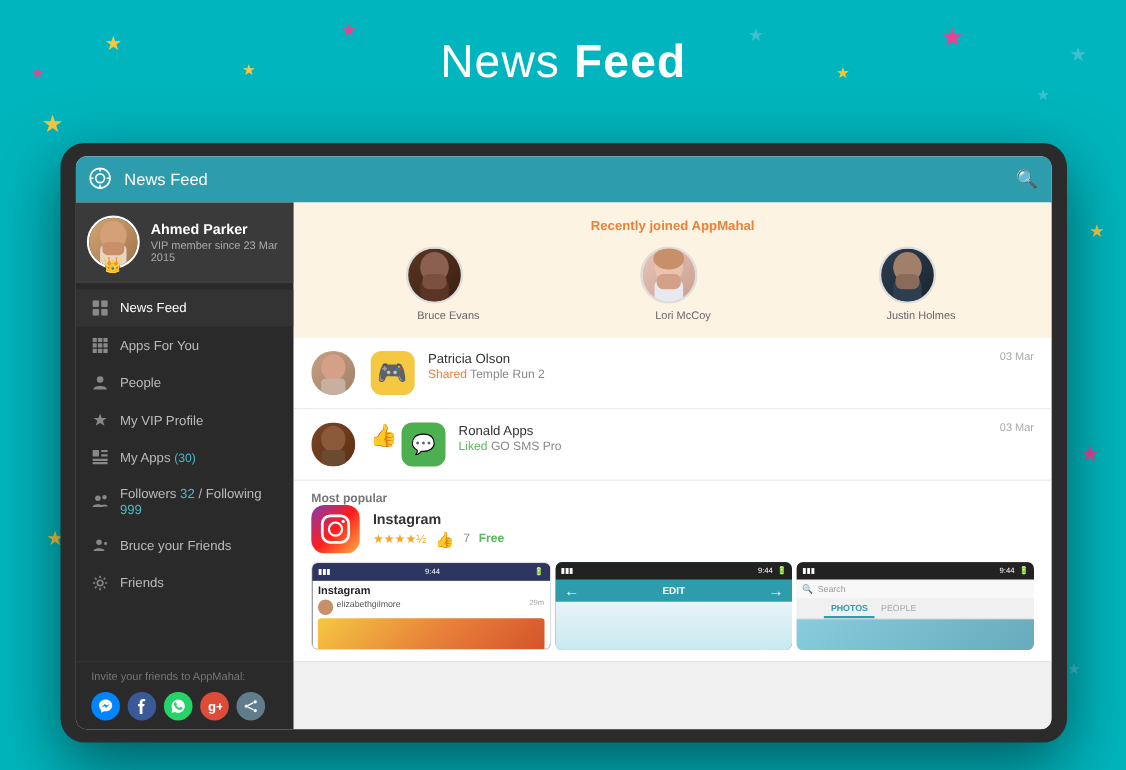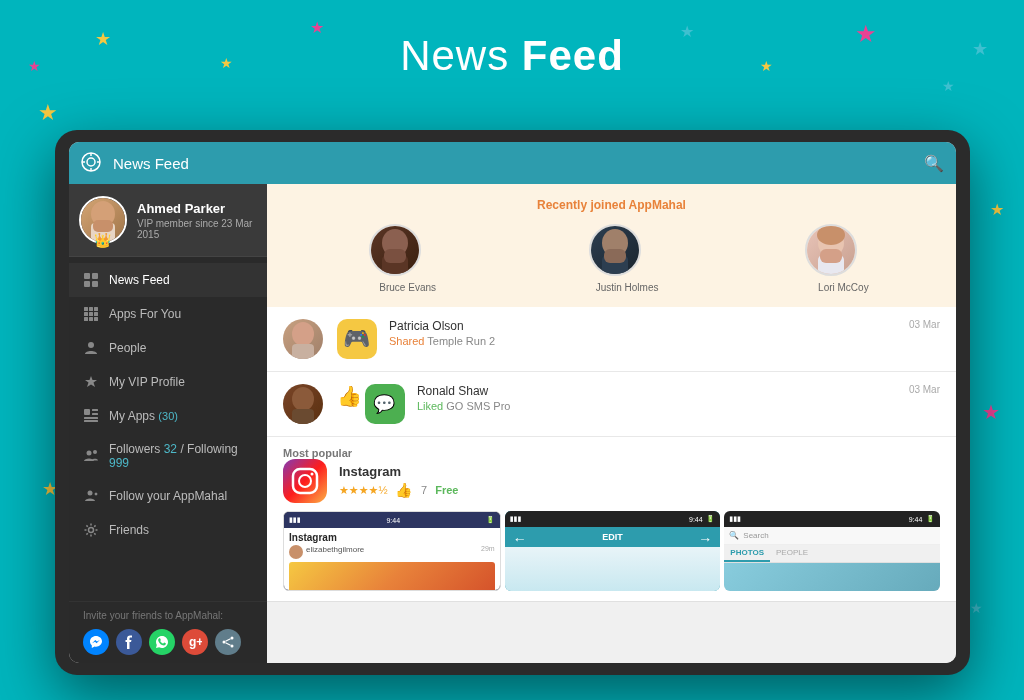--- a/index.html
+++ b/index.html
@@ -538,21 +538,21 @@
 
           <div class="nav-item">
             <span class="nav-icon">
               <svg width="14" height="14" viewBox="0 0 14 14" fill="#888">
                 <circle cx="6" cy="4" r="2.5"></circle>
                 <path d="M1 12 C1 8.5 11 8.5 11 12"></path>
                 <line x1="11" y1="4" x2="13" y2="6" stroke="#888" stroke-width="1.5"></line>
                 <line x1="13" y1="4" x2="11" y2="6" stroke="#888" stroke-width="1.5"></line>
               </svg>
             </span>
-            <span class="nav-label">Follow your AppMahal</span>
+            <span class="nav-label">Bruce your Friends</span>
           </div>
 
           <div class="nav-item">
             <span class="nav-icon">
               <svg width="14" height="14" viewBox="0 0 14 14" fill="none" stroke="#888" stroke-width="1.5">
                 <circle cx="7" cy="7" r="2.5"></circle>
                 <path d="M7 0.5 L7 2.5 M7 11.5 L7 13.5 M0.5 7 L2.5 7 M11.5 7 L13.5 7 M2.4 2.4 L3.8 3.8 M10.2 10.2 L11.6 11.6 M11.6 2.4 L10.2 3.8 M3.8 10.2 L2.4 11.6"></path>
               </svg>
             </span>
             <span class="nav-label">Friends</span>
@@ -605,49 +605,49 @@
               <div class="r-avatar">
                 <div class="r-avatar-inner" style="background:linear-gradient(135deg,#5a3525,#3a2010);">
                   <svg width="44" height="50" viewBox="0 0 44 50">
                     <ellipse cx="22" cy="18" rx="13" ry="14" fill="#8B6050"></ellipse>
                     <rect x="9" y="30" width="26" height="20" rx="5" fill="#5a3525"></rect>
                     <rect x="11" y="24" width="22" height="14" rx="6" fill="#7a5040"></rect>
                   </svg>
                 </div>
               </div>
               <span class="r-name">Bruce Evans</span>
-            </div>
-
-            <div class="recently-user">
-              <div class="r-avatar">
-                <div class="r-avatar-inner" style="background:linear-gradient(135deg,#2c3e50,#1a252f);">
-                  <svg width="44" height="50" viewBox="0 0 44 50">
-                    <ellipse cx="22" cy="18" rx="13" ry="14" fill="#a0806a"></ellipse>
-                    <rect x="9" y="30" width="26" height="20" rx="5" fill="#2c3e50"></rect>
-                    <rect x="11" y="24" width="22" height="14" rx="6" fill="#8a6a58"></rect>
-                  </svg>
-                </div>
-              </div>
-              <span class="r-name">Justin Holmes</span>
             </div>
 
             <div class="recently-user">
               <div class="r-avatar">
                 <div class="r-avatar-inner" style="background:linear-gradient(135deg,#e8c4b8,#c8a090);">
                   <svg width="44" height="50" viewBox="0 0 44 50">
                     <ellipse cx="22" cy="18" rx="13" ry="14" fill="#e8c4b0"></ellipse>
                     <ellipse cx="22" cy="10" rx="14" ry="10" fill="#c8906a"></ellipse>
                     <rect x="9" y="30" width="26" height="20" rx="5" fill="#e8e8f0"></rect>
                     <rect x="11" y="24" width="22" height="14" rx="6" fill="#d4a088"></rect>
                   </svg>
                 </div>
               </div>
               <span class="r-name">Lori McCoy</span>
             </div>
 
+            <div class="recently-user">
+              <div class="r-avatar">
+                <div class="r-avatar-inner" style="background:linear-gradient(135deg,#2c3e50,#1a252f);">
+                  <svg width="44" height="50" viewBox="0 0 44 50">
+                    <ellipse cx="22" cy="18" rx="13" ry="14" fill="#a0806a"></ellipse>
+                    <rect x="9" y="30" width="26" height="20" rx="5" fill="#2c3e50"></rect>
+                    <rect x="11" y="24" width="22" height="14" rx="6" fill="#8a6a58"></rect>
+                  </svg>
+                </div>
+              </div>
+              <span class="r-name">Justin Holmes</span>
+            </div>
+
           </div>
         </div>
 
         <div class="feed-section">
 
           <div class="feed-item">
             <div class="feed-avatar">
               <div class="feed-avatar-inner" style="background:linear-gradient(135deg,#c8a080,#a0806a);">
                 <svg width="36" height="40" viewBox="0 0 36 40">
                   <ellipse cx="18" cy="15" rx="11" ry="12" fill="#d4a088"></ellipse>
@@ -678,21 +678,21 @@
               </div>
             </div>
 
             <div style="display:flex;gap:3px;margin-left:2px;">
               <span style="font-size:20px;">👍</span>
               <div class="feed-app-icon" style="background:#4CAF50;">
                 <span style="font-size:18px;">💬</span>
               </div>
             </div>
             <div class="feed-info">
-              <div class="feed-name">Ronald Shaw</div>
+              <div class="feed-name">Ronald Apps</div>
               <div class="feed-action">
                 <span class="liked">Liked</span> GO SMS Pro
               </div>
             </div>
             <div class="feed-date">03 Mar</div>
           </div>
 
         </div>
 
         <div class="most-popular">
@@ -752,21 +752,21 @@
             <div class="screenshot" style="background:#f0f0f0;">
               <div style="height:16px;background:#222;display:flex;align-items:center;padding:0 5px;">
                 <span style="font-size:7px;color:white;">▮▮▮</span>
                 <span style="font-size:7px;color:white;margin-left:auto;">9:44</span>
                 <span style="font-size:7px;color:white;margin-left:4px;">🔋</span>
               </div>
               <div style="height:18px;background:#f8f8f8;display:flex;align-items:center;padding:0 5px;gap:4px;border-bottom:1px solid #eee;">
                 <span style="font-size:8px;color:#aaa;">🔍</span>
                 <span style="font-size:8px;color:#999;">Search</span>
               </div>
-              <div style="display:flex;border-bottom:1px solid #e0e0e0;">
+              <div style="display:flex;border-bottom:1px solid #e0e0e0;padding-left:25px;">
                 <span style="font-size:8px;color:#2d9cad;font-weight:700;padding:3px 6px;border-bottom:2px solid #2d9cad;">PHOTOS</span>
                 <span style="font-size:8px;color:#aaa;padding:3px 6px;">PEOPLE</span>
               </div>
               <div style="height:30px;background:linear-gradient(135deg,#88ccdd,#66aabb);"></div>
             </div>
 
           </div>
         </div>
 
       </div>

